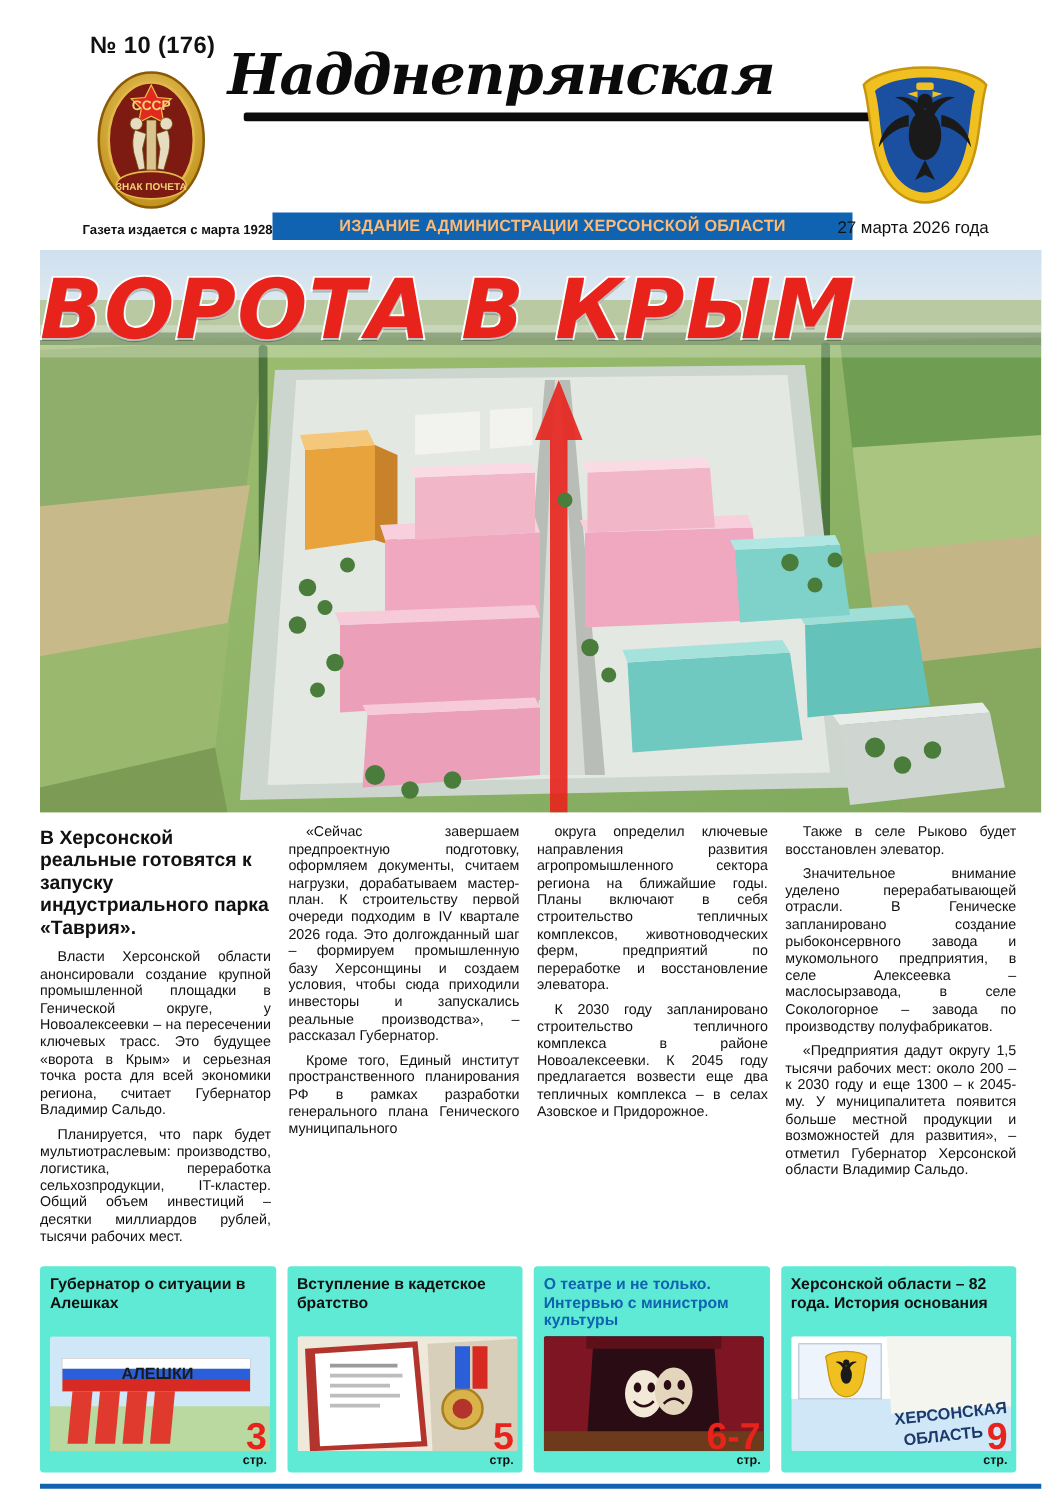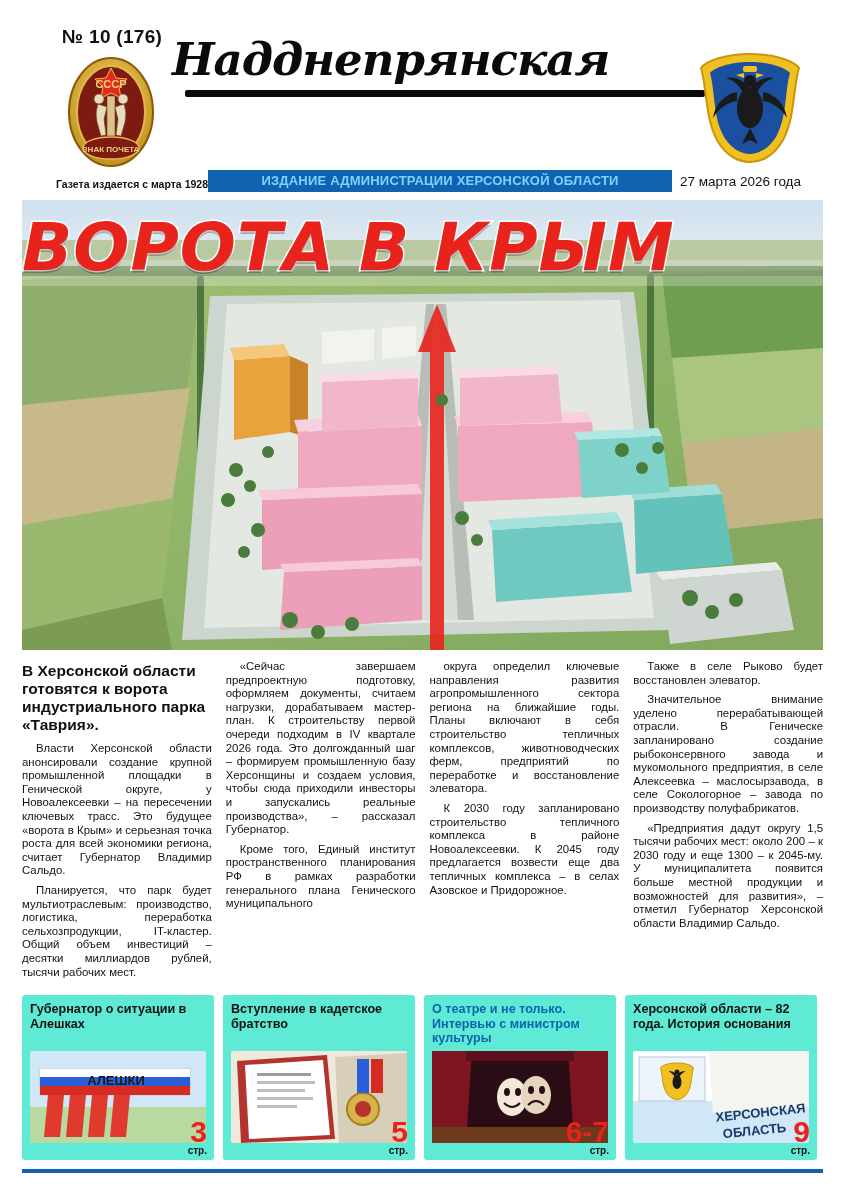--- a/index.html
+++ b/index.html
@@ -3,21 +3,21 @@
 <meta charset="utf-8">
 <style>
   html,body{margin:0;padding:0;}
   body{
     width:845px;height:1200px;
     background:#ffffff;
     font-family:"Liberation Sans", sans-serif;
     color:#111;
     overflow:hidden;
   }
-  .page{position:relative;width:845px;height:964px;box-sizing:border-box;padding:0 22px;}
+  .page{position:relative;width:845px;height:964px;box-sizing:border-box;padding:0 32px;}
 
   
   .masthead{position:relative;height:196px;}
   .issue-no{
     position:absolute;left:40px;top:26px;
     font-weight:bold;font-size:19px;letter-spacing:.3px;
   }
   .order-emblem{
     position:absolute;left:36px;top:52px;width:106px;height:116px;
   }
@@ -44,21 +44,21 @@
   .title-underline{
     margin:6px auto 0;width:520px;height:7px;background:#0b0b0b;border-radius:2px;
   }
   .since{
     position:absolute;left:34px;top:178px;font-size:10.5px;font-weight:bold;color:#111;
   }
   .blue-bar{
     position:absolute;left:186px;top:170px;width:464px;height:22px;background:#0f63b0;
   }
   .blue-bar span{
-    display:block;text-align:center;color:#7dd3fc;font-weight:bold;font-size:13px;line-height:22px;letter-spacing:.2px;
+    display:block;text-align:center;color:#fdba74;font-weight:bold;font-size:13px;line-height:22px;letter-spacing:.2px;
   }
   .issue-date{
     position:absolute;right:22px;top:174px;font-size:13.5px;color:#111;
   }
 
   
   .hero{
     position:relative;margin-top:4px;height:450px;width:801px;overflow:hidden;
     background:#b9cfa0;
   }
@@ -279,21 +279,21 @@
           <circle cx="330" cy="424" r="7"></circle>
       </g>
 
       <rect x="0" y="60" width="801" height="26" fill="#ffffff" opacity=".25"></rect>
     </svg>
     <div class="hero-title">ВОРОТА В КРЫМ</div>
   </div>
 
   <div class="article">
     <div class="col">
-      <div class="lead">В Херсонской области готовятся к ворота индустриального парка «Таврия».</div>
+      <div class="lead">В Херсонской реальные готовятся к запуску индустриального парка «Таврия».</div>
       <p>Власти Херсонской области анонсировали создание крупной промышленной площадки в Генической округе, у Новоалексеевки – на пересечении ключевых трасс. Это будущее «ворота в Крым» и серьезная точка роста для всей экономики региона, считает Губернатор Владимир Сальдо.</p>
       <p>Планируется, что парк будет мультиотраслевым: производство, логистика, переработка сельхозпродукции, IT-кластер. Общий объем инвестиций – десятки миллиардов рублей, тысячи рабочих мест.</p>
     </div>
     <div class="col">
       <p class="q">«Сейчас завершаем предпроектную подготовку, оформляем документы, считаем нагрузки, дорабатываем мастер-план. К строительству первой очереди подходим в IV квартале 2026 года. Это долгожданный шаг – формируем промышленную базу Херсонщины и создаем условия, чтобы сюда приходили инвесторы и запускались реальные производства», – рассказал Губернатор.</p>
       <p>Кроме того, Единый институт пространственного планирования РФ в рамках разработки генерального плана Генического муниципального</p>
     </div>
     <div class="col">
       <p>округа определил ключевые направления развития агропромышленного сектора региона на ближайшие годы. Планы включают в себя строительство тепличных комплексов, животноводческих ферм, предприятий по переработке и восстановление элеватора.</p>
       <p>К 2030 году запланировано строительство тепличного комплекса в районе Новоалексеевки. К 2045 году предлагается возвести еще два тепличных комплекса – в селах Азовское и Придорожное.</p>

